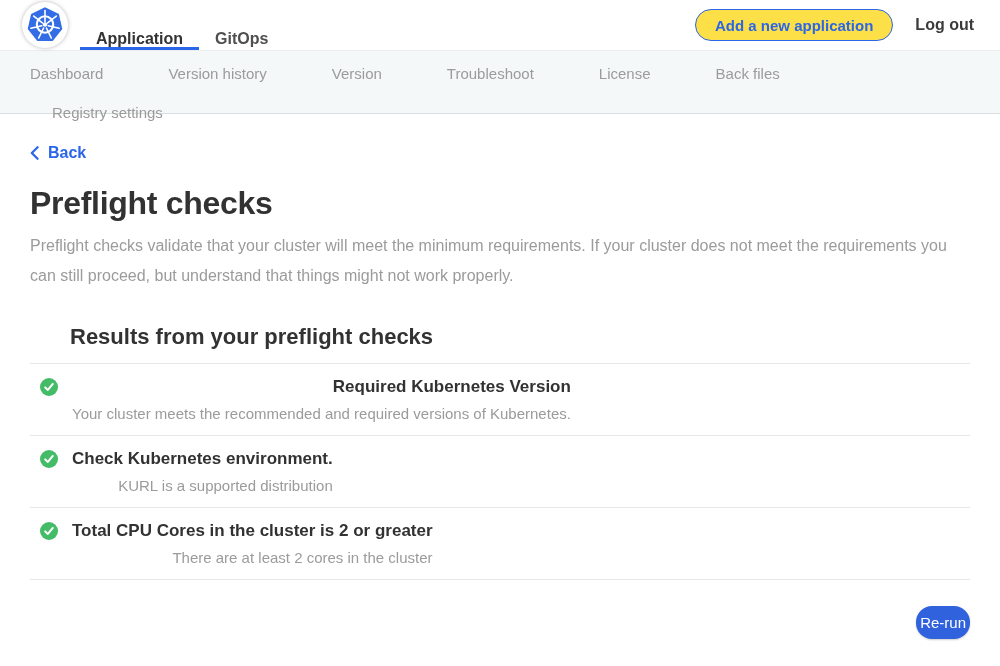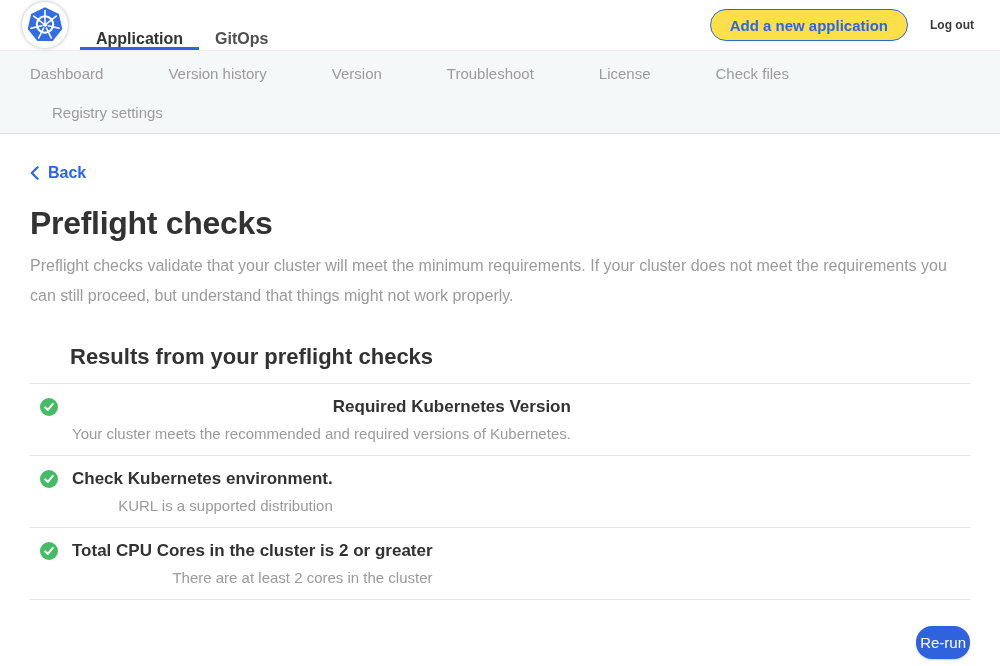--- a/index.html
+++ b/index.html
@@ -63,31 +63,31 @@
     border-radius:16px;
     background:#fde047;
     color:var(--accent-blue);
     font-size:15px;font-weight:700;
     font-family:inherit;
     cursor:pointer;
     display:flex;align-items:center;
   }
   .logout{
     margin:0 26px 0 22px;
-    font-size:12px;font-weight:600;
+    font-size:16px;font-weight:600;
     color:#3a3a3a;
     cursor:pointer;
   }
 
   
   .subnav{
     background:var(--subnav-bg);
     border-top:1px solid #eceeef;
     border-bottom:1px solid var(--border);
-    height:84px;
+    height:64px;
   }
   .subnav-row{
     display:flex;
     align-items:center;
     column-gap:65px;
     height:41px;
   }
   .subnav-row.row1{padding-left:30px;padding-top:4px;}
   .subnav-row.row2{padding-left:52px;}
   .subnav-item{
@@ -199,21 +199,21 @@
   </div>
 </div>
 
 <div class="subnav">
   <div class="subnav-row row1">
     <span class="subnav-item">Dashboard</span>
     <span class="subnav-item">Version history</span>
     <span class="subnav-item">Version</span>
     <span class="subnav-item">Troubleshoot</span>
     <span class="subnav-item">License</span>
-    <span class="subnav-item">Check files</span>
+    <span class="subnav-item">Back files</span>
   </div>
   <div class="subnav-row row2">
     <span class="subnav-item">Registry settings</span>
   </div>
 </div>
 
 <div class="content">
 
   <span class="back-link">
     <svg width="9" height="14" viewBox="0 0 9 14">

